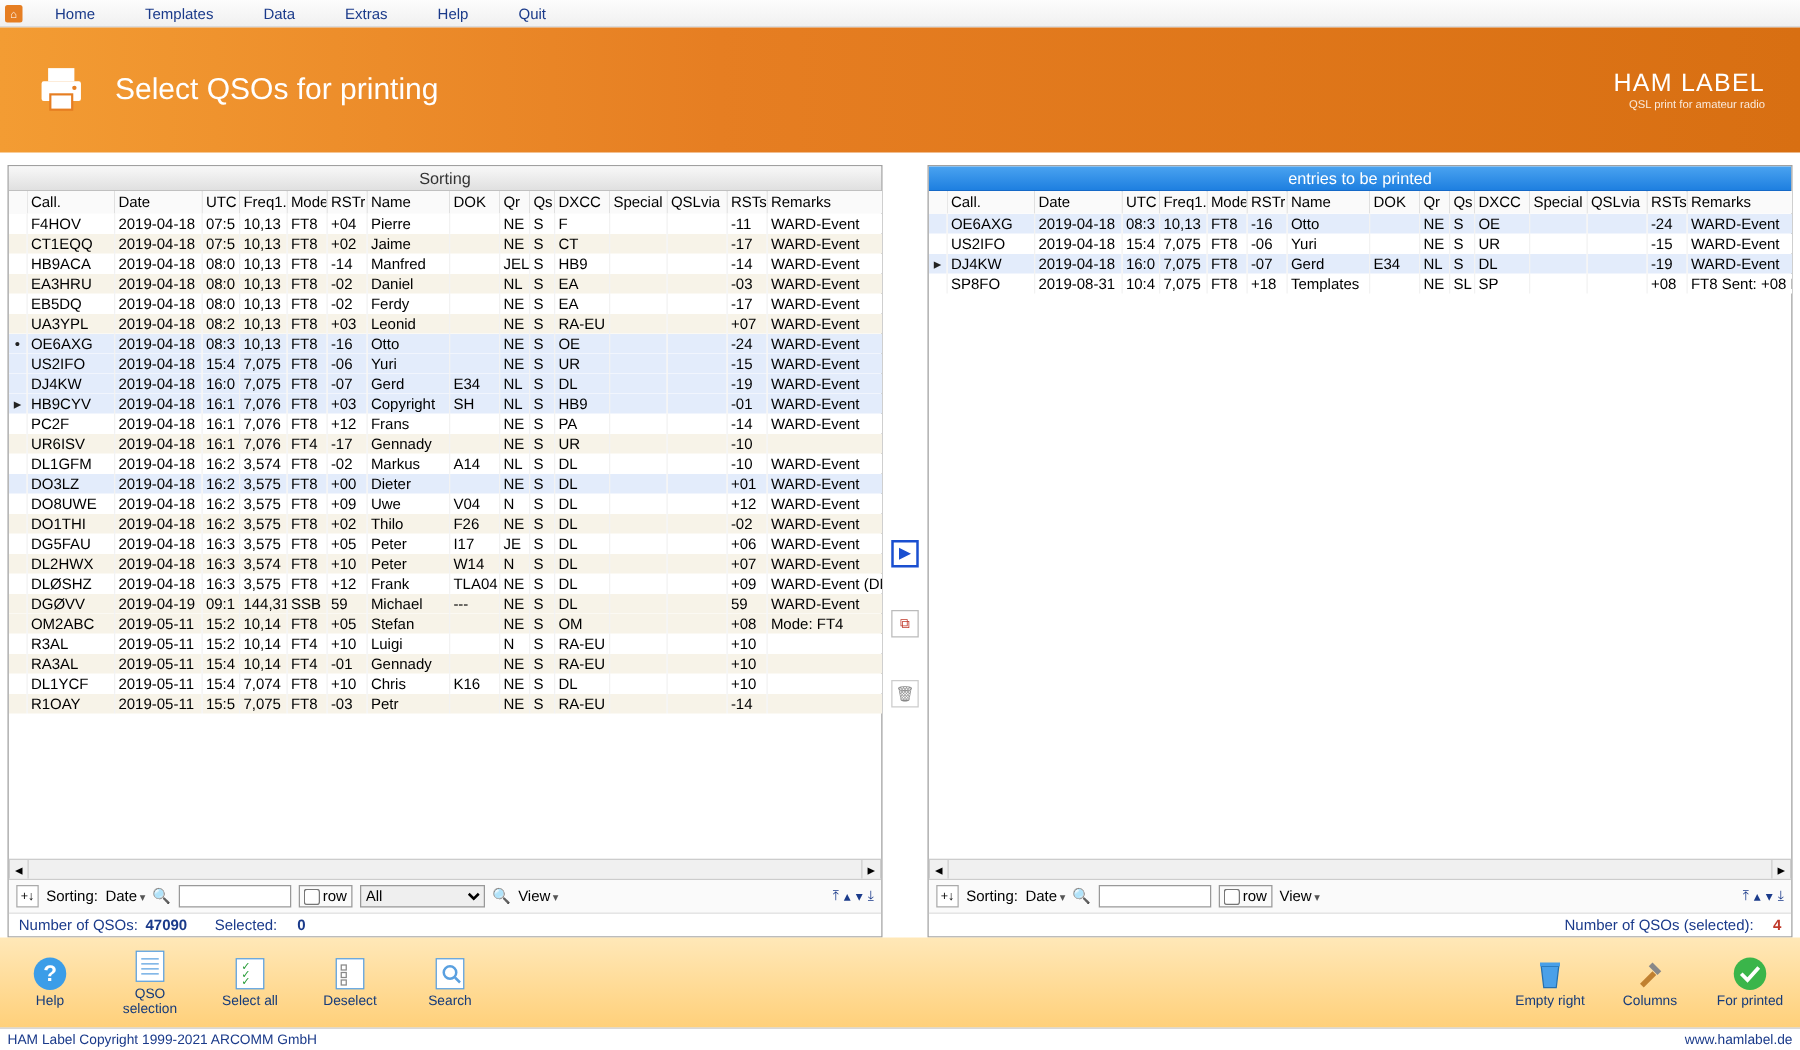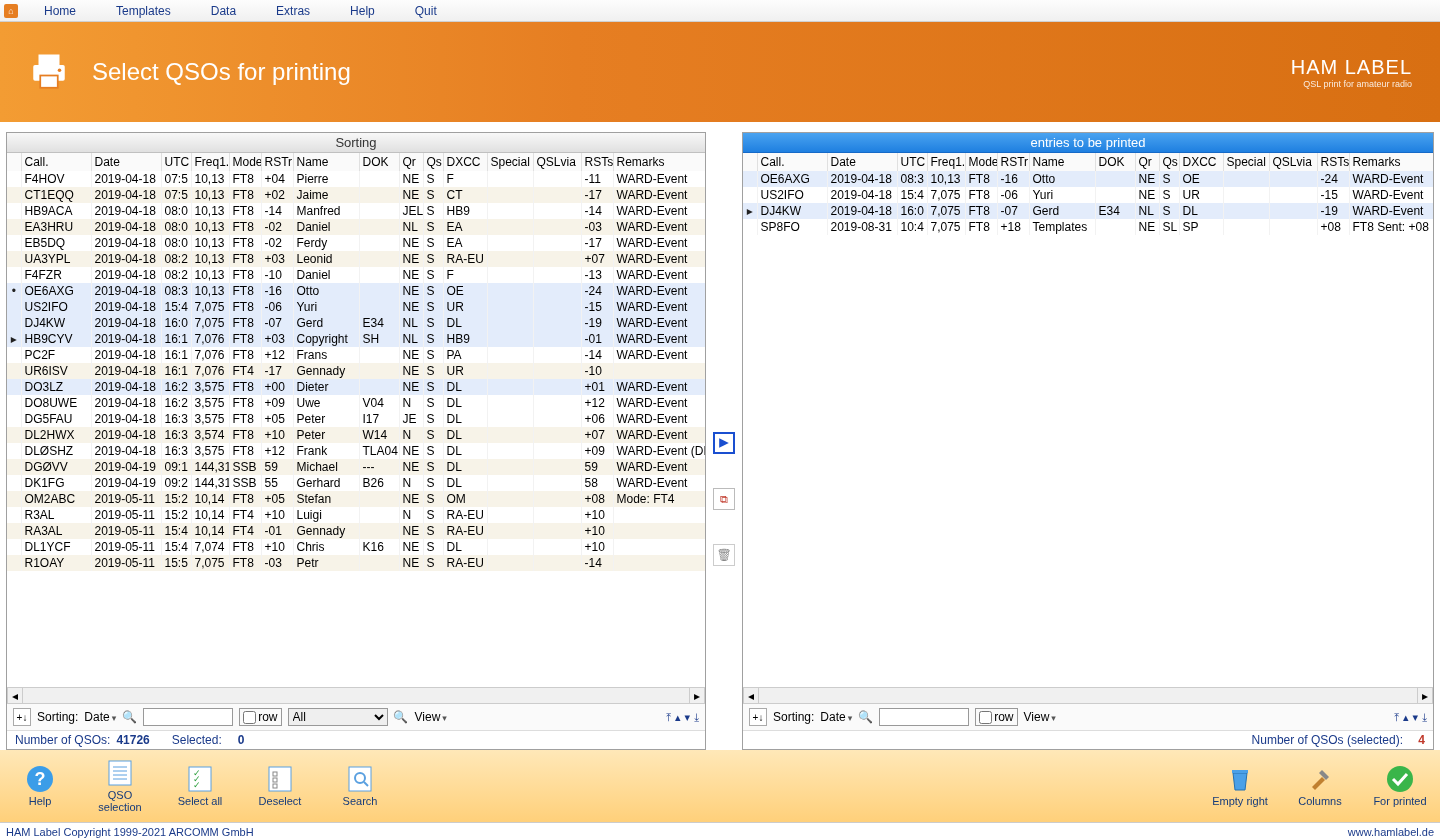--- a/index.html
+++ b/index.html
@@ -229,38 +229,20 @@
               <td style="width: 66px;">Leonid</td>
               <td style="width: 40px;"></td>
               <td style="width: 24px;">NE</td>
               <td style="width: 20px;">S</td>
               <td style="width: 44px;">RA-EU</td>
               <td style="width: 46px;"></td>
               <td style="width: 48px;"></td>
               <td style="width: 32px;">+07</td>
               <td style="width: 120px;">WARD-Event</td>
             </tr>
-            <tr class="row ">
-              <td class="marker" style="width: 14px;"></td>
-              <td style="width: 70px;">F4FZR</td>
-              <td style="width: 70px;">2019-04-18</td>
-              <td style="width: 30px;">08:2</td>
-              <td style="width: 38px;">10,13</td>
-              <td style="width: 32px;">FT8</td>
-              <td style="width: 32px;">-10</td>
-              <td style="width: 66px;">Daniel</td>
-              <td style="width: 40px;"></td>
-              <td style="width: 24px;">NE</td>
-              <td style="width: 20px;">S</td>
-              <td style="width: 44px;">F</td>
-              <td style="width: 46px;"></td>
-              <td style="width: 48px;"></td>
-              <td style="width: 32px;">-13</td>
-              <td style="width: 120px;">WARD-Event</td>
-            </tr>
             <tr class="row blue">
               <td class="marker" style="width: 14px;">•</td>
               <td style="width: 70px;">OE6AXG</td>
               <td style="width: 70px;">2019-04-18</td>
               <td style="width: 30px;">08:3</td>
               <td style="width: 38px;">10,13</td>
               <td style="width: 32px;">FT8</td>
               <td style="width: 32px;">-16</td>
               <td style="width: 66px;">Otto</td>
               <td style="width: 40px;"></td>
@@ -355,20 +337,38 @@
               <td style="width: 66px;">Gennady</td>
               <td style="width: 40px;"></td>
               <td style="width: 24px;">NE</td>
               <td style="width: 20px;">S</td>
               <td style="width: 44px;">UR</td>
               <td style="width: 46px;"></td>
               <td style="width: 48px;"></td>
               <td style="width: 32px;">-10</td>
               <td style="width: 120px;"></td>
             </tr>
+            <tr class="row ">
+              <td class="marker" style="width: 14px;"></td>
+              <td style="width: 70px;">DL1GFM</td>
+              <td style="width: 70px;">2019-04-18</td>
+              <td style="width: 30px;">16:2</td>
+              <td style="width: 38px;">3,574</td>
+              <td style="width: 32px;">FT8</td>
+              <td style="width: 32px;">-02</td>
+              <td style="width: 66px;">Markus</td>
+              <td style="width: 40px;">A14</td>
+              <td style="width: 24px;">NL</td>
+              <td style="width: 20px;">S</td>
+              <td style="width: 44px;">DL</td>
+              <td style="width: 46px;"></td>
+              <td style="width: 48px;"></td>
+              <td style="width: 32px;">-10</td>
+              <td style="width: 120px;">WARD-Event</td>
+            </tr>
             <tr class="row blue">
               <td class="marker" style="width: 14px;"></td>
               <td style="width: 70px;">DO3LZ</td>
               <td style="width: 70px;">2019-04-18</td>
               <td style="width: 30px;">16:2</td>
               <td style="width: 38px;">3,575</td>
               <td style="width: 32px;">FT8</td>
               <td style="width: 32px;">+00</td>
               <td style="width: 66px;">Dieter</td>
               <td style="width: 40px;"></td>
@@ -389,20 +389,38 @@
               <td style="width: 32px;">FT8</td>
               <td style="width: 32px;">+09</td>
               <td style="width: 66px;">Uwe</td>
               <td style="width: 40px;">V04</td>
               <td style="width: 24px;">N</td>
               <td style="width: 20px;">S</td>
               <td style="width: 44px;">DL</td>
               <td style="width: 46px;"></td>
               <td style="width: 48px;"></td>
               <td style="width: 32px;">+12</td>
+              <td style="width: 120px;">WARD-Event</td>
+            </tr>
+            <tr class="row alt">
+              <td class="marker" style="width: 14px;"></td>
+              <td style="width: 70px;">DO1THI</td>
+              <td style="width: 70px;">2019-04-18</td>
+              <td style="width: 30px;">16:2</td>
+              <td style="width: 38px;">3,575</td>
+              <td style="width: 32px;">FT8</td>
+              <td style="width: 32px;">+02</td>
+              <td style="width: 66px;">Thilo</td>
+              <td style="width: 40px;">F26</td>
+              <td style="width: 24px;">NE</td>
+              <td style="width: 20px;">S</td>
+              <td style="width: 44px;">DL</td>
+              <td style="width: 46px;"></td>
+              <td style="width: 48px;"></td>
+              <td style="width: 32px;">-02</td>
               <td style="width: 120px;">WARD-Event</td>
             </tr>
             <tr class="row ">
               <td class="marker" style="width: 14px;"></td>
               <td style="width: 70px;">DG5FAU</td>
               <td style="width: 70px;">2019-04-18</td>
               <td style="width: 30px;">16:3</td>
               <td style="width: 38px;">3,575</td>
               <td style="width: 32px;">FT8</td>
               <td style="width: 32px;">+05</td>
@@ -461,38 +479,20 @@
               <td style="width: 32px;">SSB</td>
               <td style="width: 32px;">59</td>
               <td style="width: 66px;">Michael</td>
               <td style="width: 40px;">---</td>
               <td style="width: 24px;">NE</td>
               <td style="width: 20px;">S</td>
               <td style="width: 44px;">DL</td>
               <td style="width: 46px;"></td>
               <td style="width: 48px;"></td>
               <td style="width: 32px;">59</td>
-              <td style="width: 120px;">WARD-Event</td>
-            </tr>
-            <tr class="row ">
-              <td class="marker" style="width: 14px;"></td>
-              <td style="width: 70px;">DK1FG</td>
-              <td style="width: 70px;">2019-04-19</td>
-              <td style="width: 30px;">09:2</td>
-              <td style="width: 38px;">144,31</td>
-              <td style="width: 32px;">SSB</td>
-              <td style="width: 32px;">55</td>
-              <td style="width: 66px;">Gerhard</td>
-              <td style="width: 40px;">B26</td>
-              <td style="width: 24px;">N</td>
-              <td style="width: 20px;">S</td>
-              <td style="width: 44px;">DL</td>
-              <td style="width: 46px;"></td>
-              <td style="width: 48px;"></td>
-              <td style="width: 32px;">58</td>
               <td style="width: 120px;">WARD-Event</td>
             </tr>
             <tr class="row alt">
               <td class="marker" style="width: 14px;"></td>
               <td style="width: 70px;">OM2ABC</td>
               <td style="width: 70px;">2019-05-11</td>
               <td style="width: 30px;">15:2</td>
               <td style="width: 38px;">10,14</td>
               <td style="width: 32px;">FT8</td>
               <td style="width: 32px;">+05</td>
@@ -602,21 +602,21 @@
       <div class="spacer"></div>
       <div class="nav-arrows">
           <span>⤒</span>
           <span>▴</span>
           <span>▾</span>
           <span>⤓</span>
         </div>
     </div>
     <div class="panel-status">
       <span class="label">Number of QSOs:</span>
-        <span class="num">41726</span>
+        <span class="num">47090</span>
       <span style="width:10px"></span>
       <span class="label">Selected:</span>
         <span class="num" style="margin-left:10px">0</span>
     </div>
   </div>
 
   <div class="mid">
     <div class="btn-icon play">
         <svg width="12" height="12" viewBox="0 0 10 10">
           <polygon points="1,1 9,5 1,9"></polygon>

